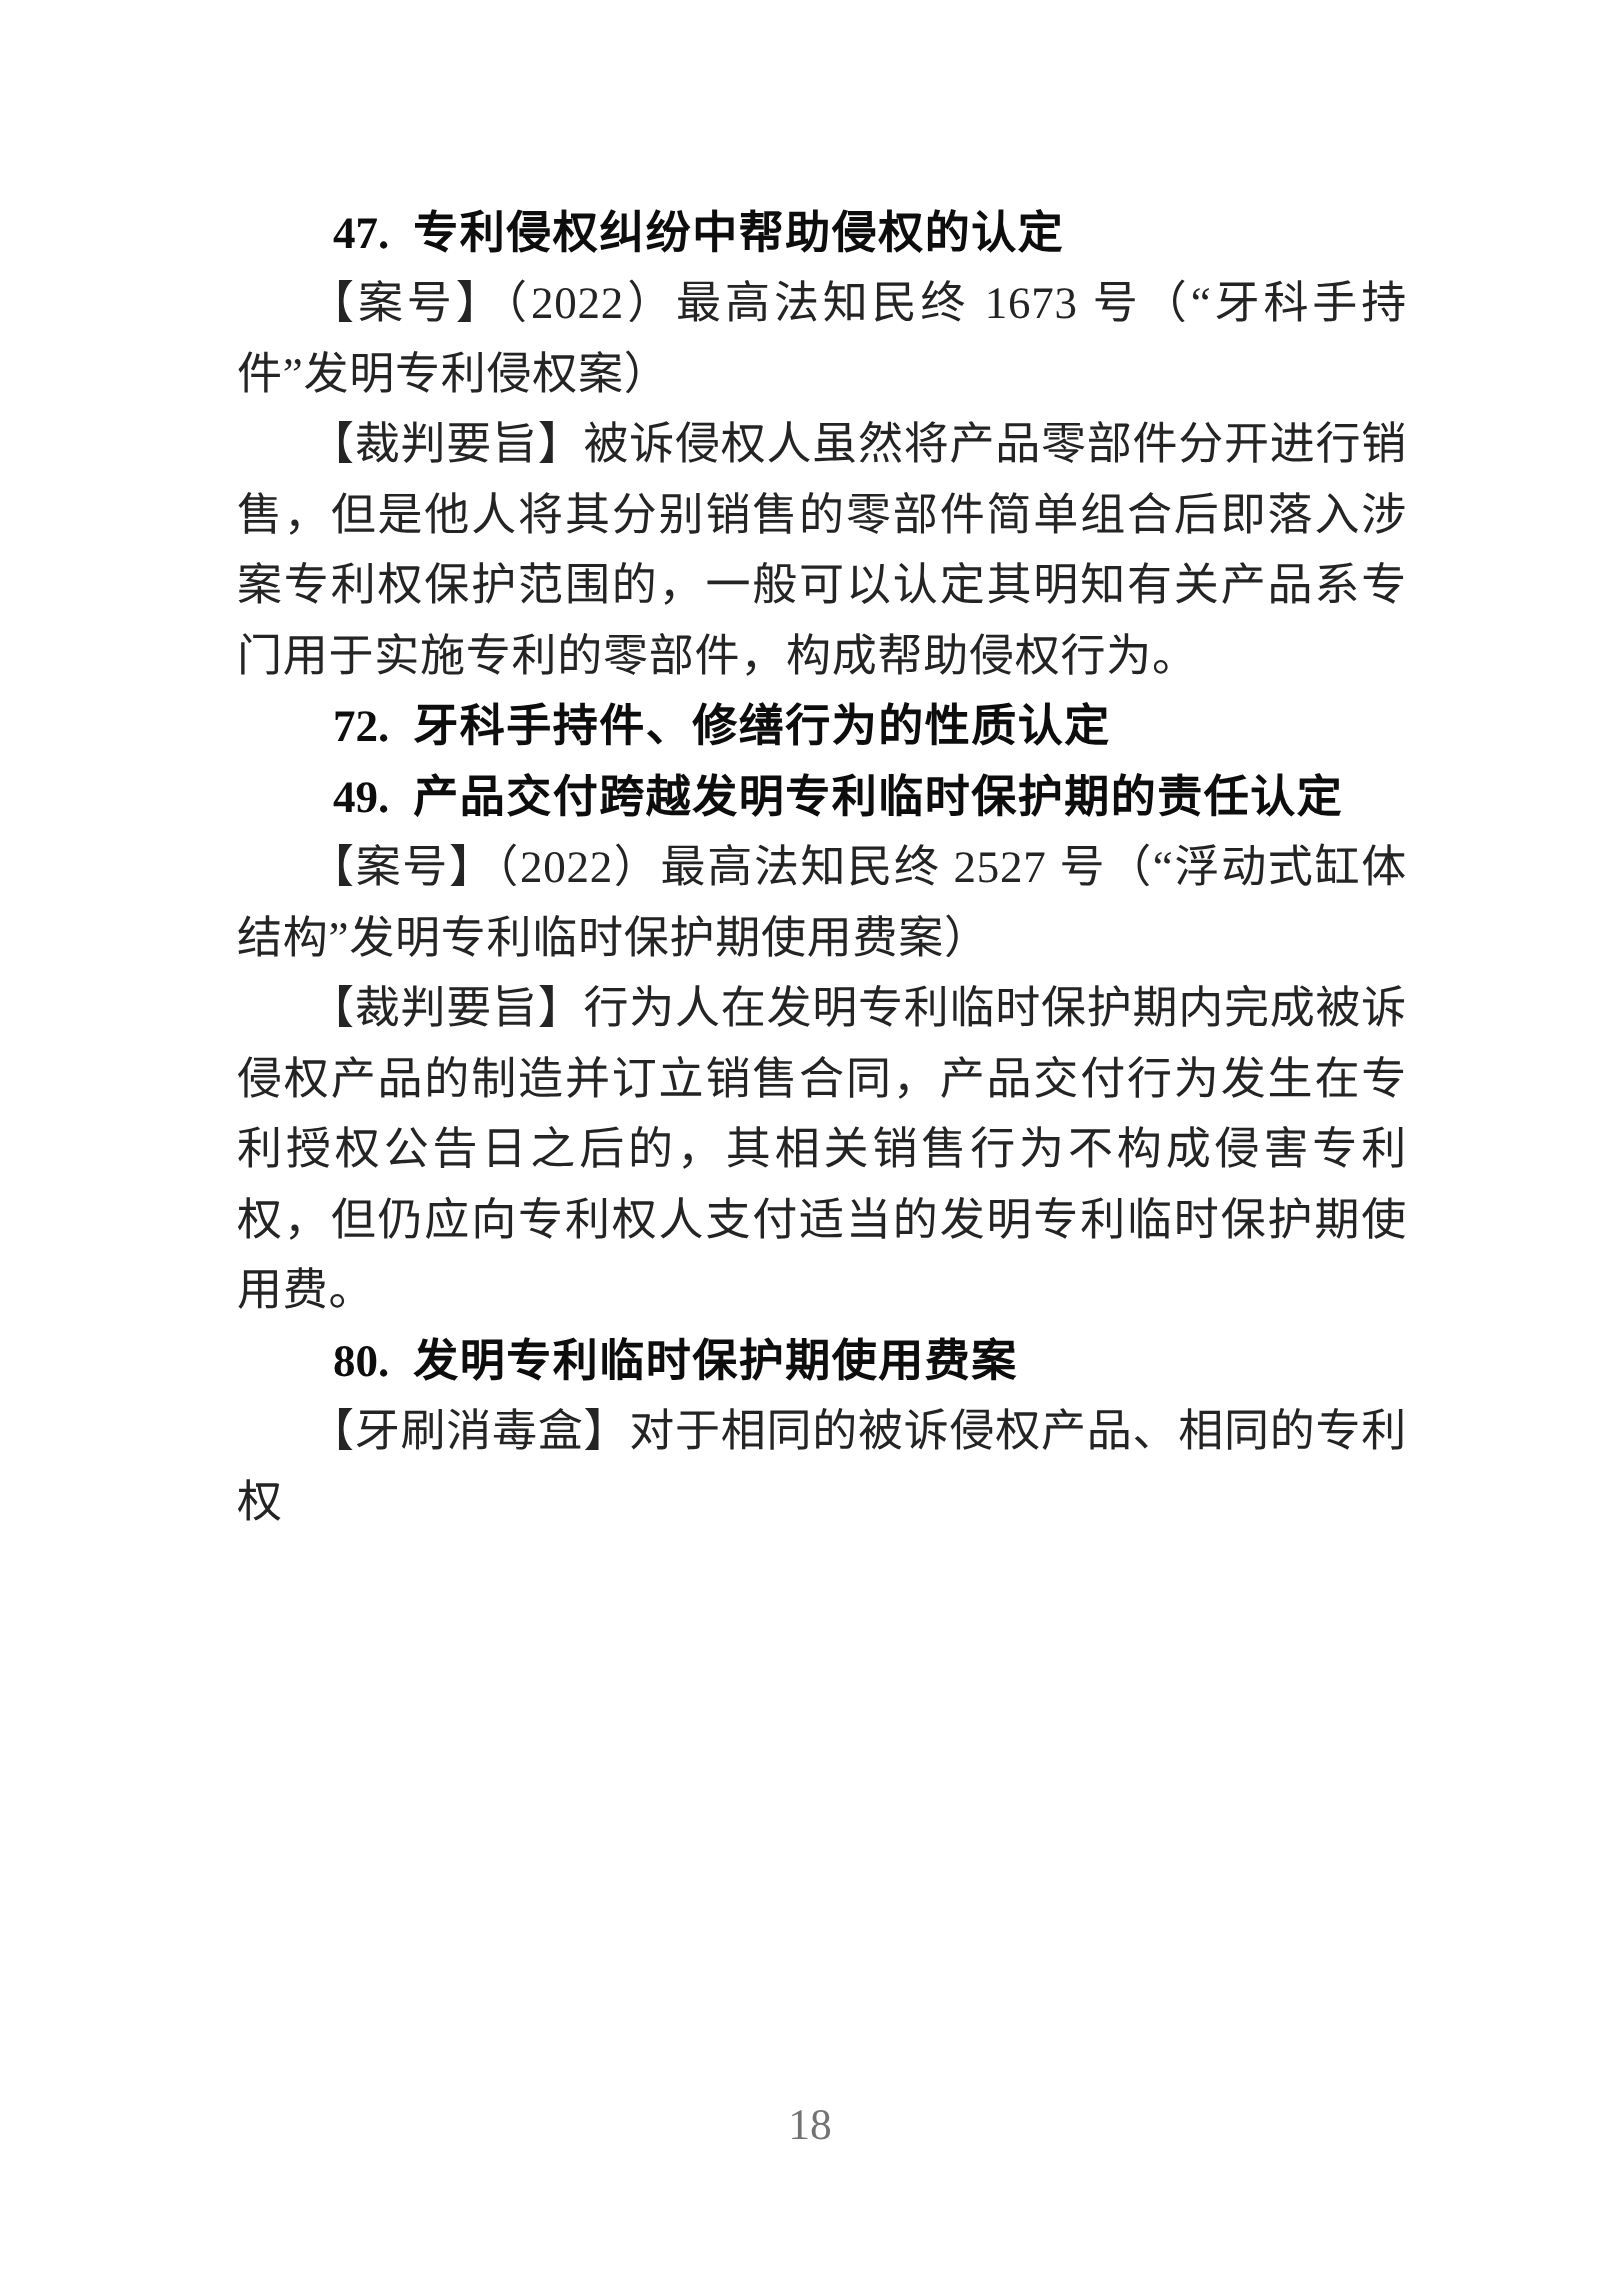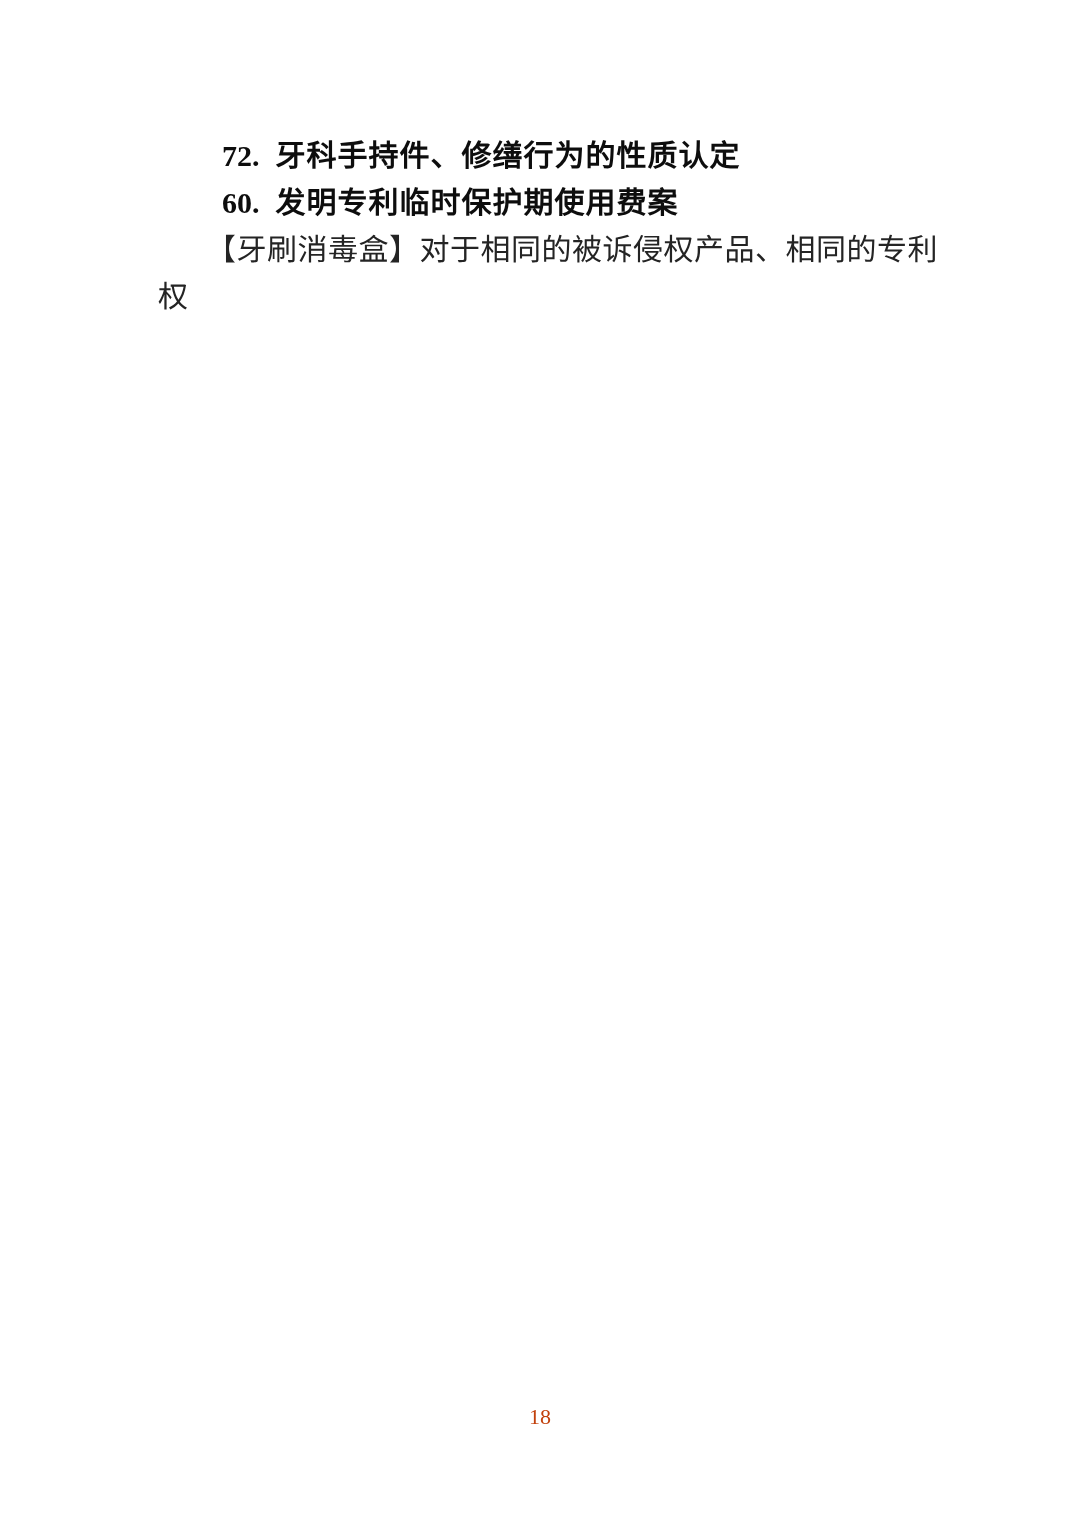--- a/index.html
+++ b/index.html
@@ -50,36 +50,46 @@
     padding: 0;
     text-indent: 48px;
     letter-spacing: 0.5px;
   }
   .page-number {
     position: absolute;
     top: 1400px;
     left: 0;
     width: 100%;
     text-align: center;
-    font-size: 22px;
+    font-size: 29px;
     line-height: 34px;
-    color: #c2410c;
+    color: #737373;
     font-family: "Liberation Serif", "DejaVu Serif", serif;
   }
 </style>
 </head>
 <body>
 
 <div class="doc-page">
   <main class="doc-content" id="doc-content">
+  <section class="case-section">
+    <h2 class="case-heading"><span class="case-number">47.</span><span class="case-title">专利侵权纠纷中帮助侵权的认定</span></h2>
+    <p class="case-para case-number-line">【案号】（2022）最高法知民终 1673 号（“牙科手持件”发明专利侵权案）</p>
+    <p class="case-para holding-line">【裁判要旨】被诉侵权人虽然将产品零部件分开进行销售，但是他人将其分别销售的零部件简单组合后即落入涉案专利权保护范围的，一般可以认定其明知有关产品系专门用于实施专利的零部件，构成帮助侵权行为。</p>
+  </section>
 
   <section class="case-section">
     <h2 class="case-heading"><span class="case-number">72.</span><span class="case-title">牙科手持件、修缮行为的性质认定</span></h2>
   </section>
 
+  <section class="case-section">
+    <h2 class="case-heading"><span class="case-number">49.</span><span class="case-title">产品交付跨越发明专利临时保护期的责任认定</span></h2>
+    <p class="case-para case-number-line">【案号】（2022）最高法知民终 2527 号（“浮动式缸体结构”发明专利临时保护期使用费案）</p>
+    <p class="case-para holding-line">【裁判要旨】行为人在发明专利临时保护期内完成被诉侵权产品的制造并订立销售合同，产品交付行为发生在专利授权公告日之后的，其相关销售行为不构成侵害专利权，但仍应向专利权人支付适当的发明专利临时保护期使用费。</p>
+  </section>
 
   <section class="case-section">
-    <h2 class="case-heading"><span class="case-number">60.</span><span class="case-title">发明专利临时保护期使用费案</span></h2>
+    <h2 class="case-heading"><span class="case-number">80.</span><span class="case-title">发明专利临时保护期使用费案</span></h2>
     <p class="case-para holding-line">【牙刷消毒盒】对于相同的被诉侵权产品、相同的专利权</p>
   </section>
 </main>
   <div class="page-number">18</div>
 </div>
 
 </body></html>

